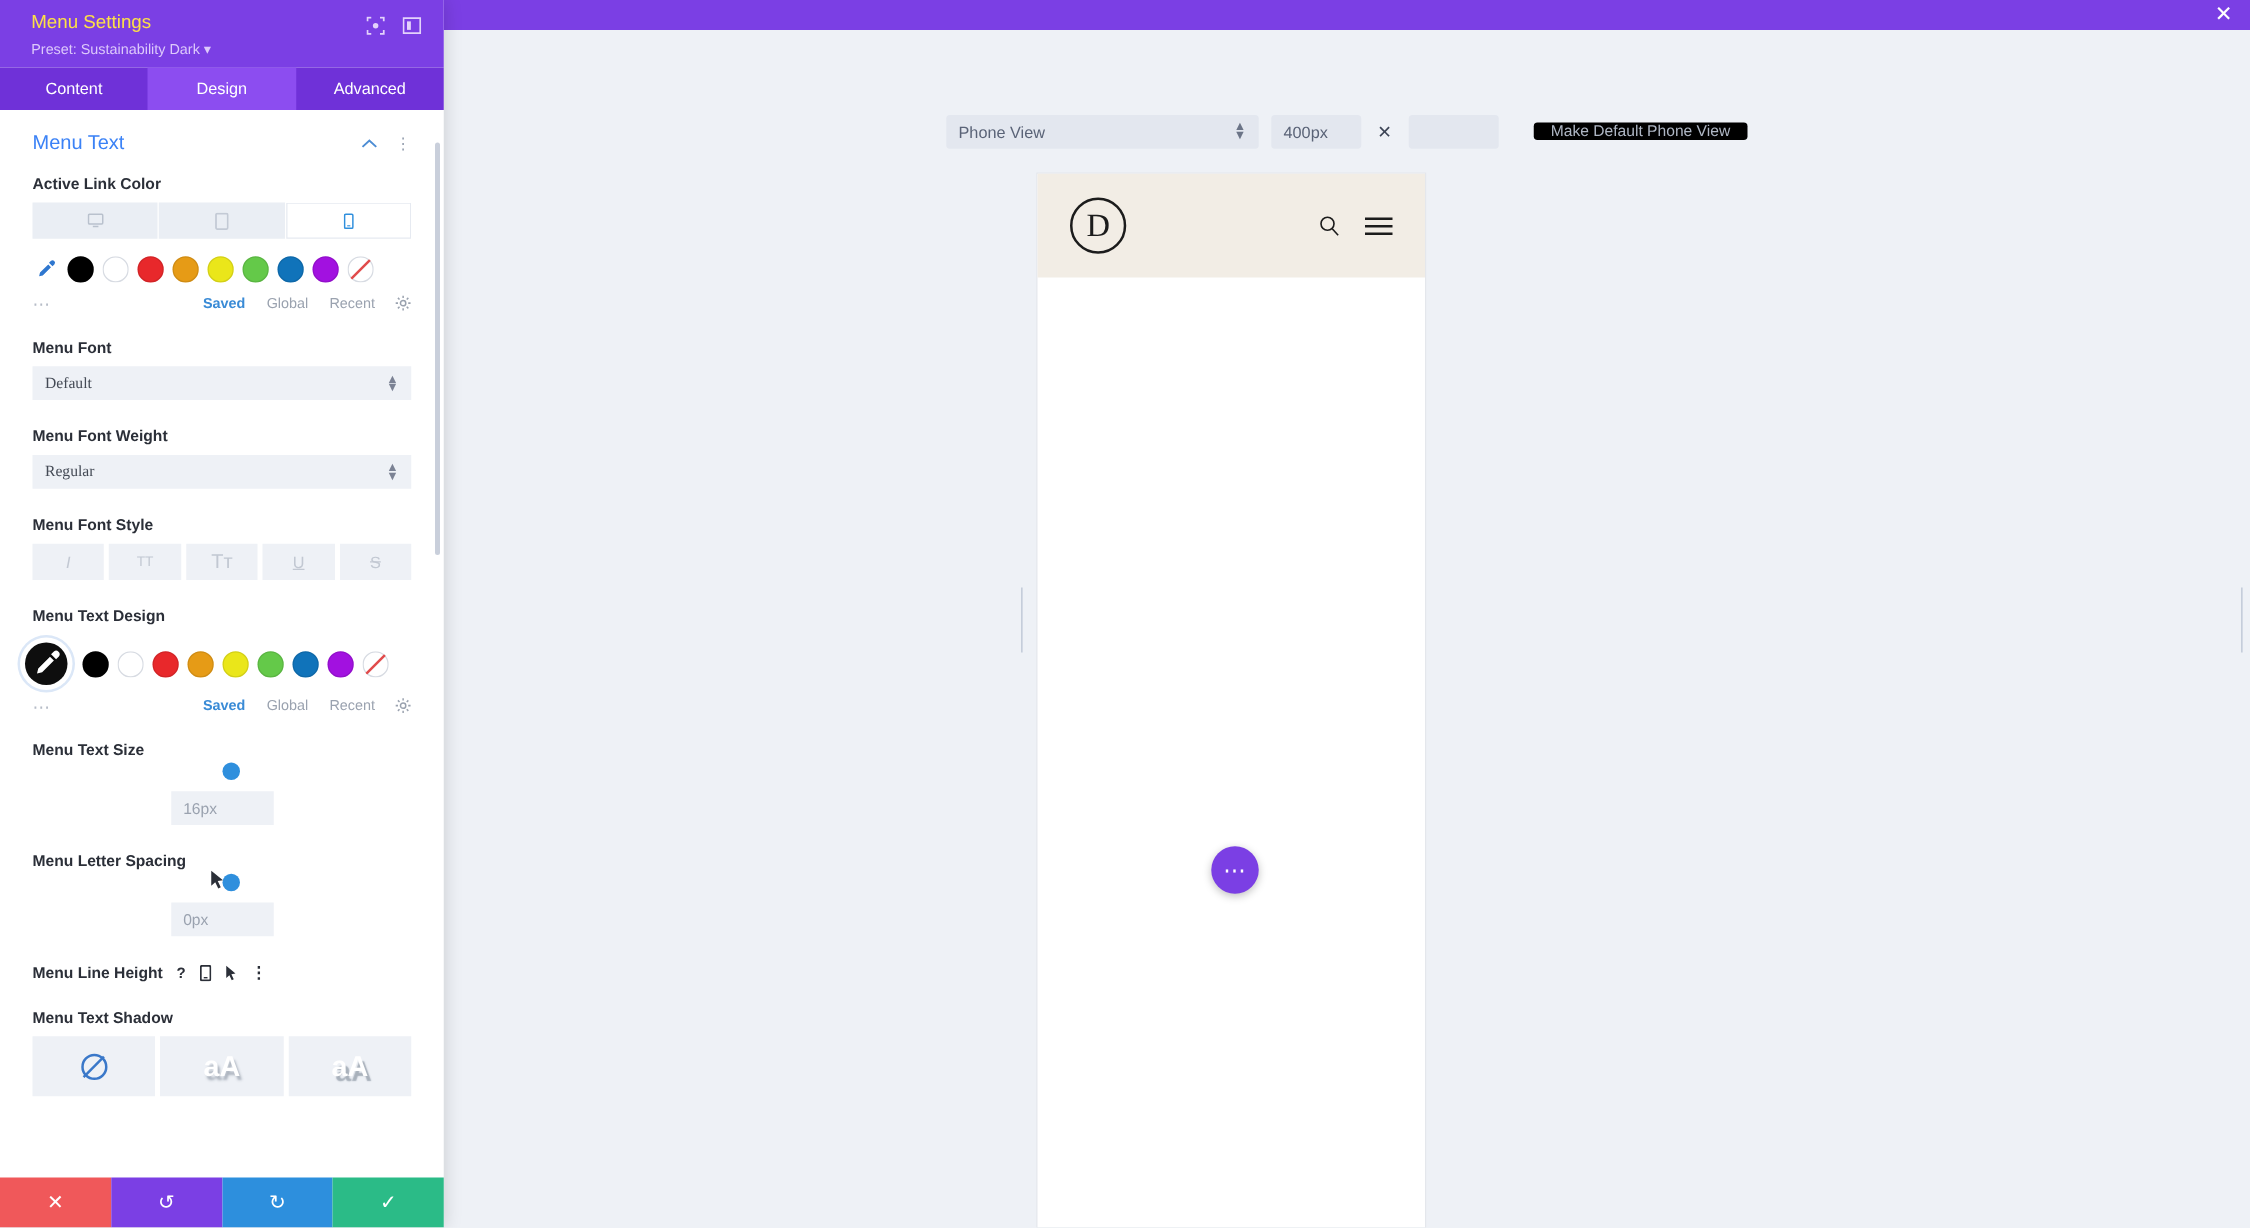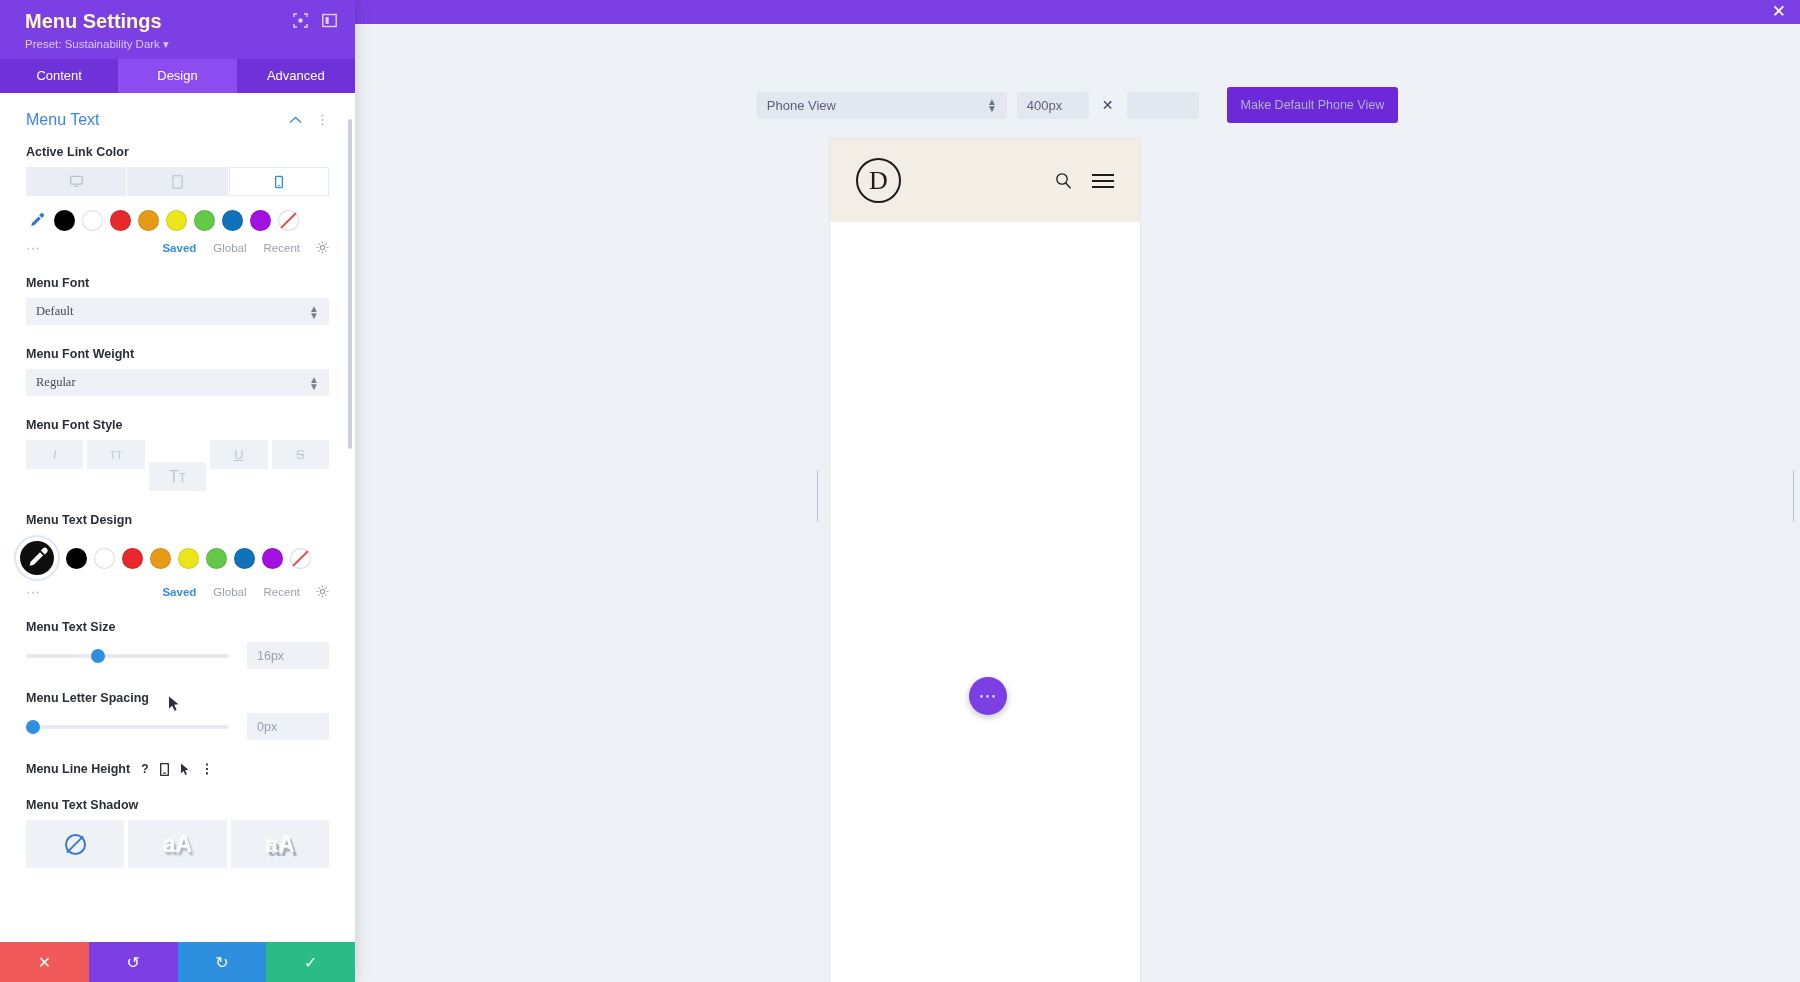--- a/index.html
+++ b/index.html
@@ -43,22 +43,22 @@
     width: 72px; height: 27px;
     background: #e3e7ef; border: none; border-radius: 3px;
     color: #5a6377; font-size: 13px;
     font-family: "Liberation Sans", sans-serif;
     padding: 0 10px;
     display: flex; align-items: center;
   }
   .vt-x { color: #3c4455; font-size: 14px; padding: 0 3px; }
   .vt-num.empty { width: 72px; }
   .vt-btn {
-    height: 36px;
-    background: #6d28d9;
+    height: 14px;
+    background: #000000;
     border: none; border-radius: 3px;
     color: #aeb6c4; font-size: 12.5px;
     font-family: "Liberation Sans", sans-serif;
     padding: 0 14px;
     display: flex; align-items: center;
     margin-left: 18px;
   }
 
   
   #phone-frame {
@@ -146,21 +146,21 @@
   }
   #modal-topbar .ttl {
     color: #fff; font-size: 12.5px; font-weight: bold;
   }
   #modal-head {
     background: #7b3fe4;
     padding: 9px 18px 8px 25px;
   }
   .head-row { display: flex; align-items: flex-start; }
   #modal-title {
-    color: #fef9c3; font-size: 20px; font-weight: bold; line-height: 1.2;
+    color: #fde047; font-size: 15px; font-weight: normal; line-height: 1.2;
   }
   .head-icons { margin-left: auto; display: flex; align-items: center; gap: 14px; padding-top: 4px;}
   .head-icons .hi { color: #e3d2fb; display: flex; }
   #modal-preset {
     color: #ddc9fb; font-size: 11.5px; margin-top: 4px;
   }
   #modal-tabs {
     display: flex; background: #6f31d8;
   }
   .tab {
@@ -261,26 +261,26 @@
 
   
   .style-btns { display: flex; gap: 4px; }
   .sb {
     flex: 1; height: 29px;
     background: #eef1f6;
     display: flex; align-items: center; justify-content: center;
     color: #c2c8d2; font-size: 13px;
   }
   .sb.tt { font-size: 11px; }
-  .sb.ttl2 { font-size: 16px; margin-top: 22px; }
+  .sb.ttl2 { font-size: 16px; }
   .sb.u { text-decoration: underline; }
   .sb.s { text-decoration: line-through; }
 
   
-  .range-row { display: flex; align-items: center; gap: 18px; }
+  .range-row { display: flex; align-items: center; gap: 18px; flex-direction: column; }
   .track {
     flex: 1; height: 4px; background: #e7eaf0; border-radius: 2px;
     position: relative;
   }
   .knob {
     position: absolute; top: -5px;
     width: 14px; height: 14px; border-radius: 50%;
     background: #2f8fdd;
   }
   .num-box {

